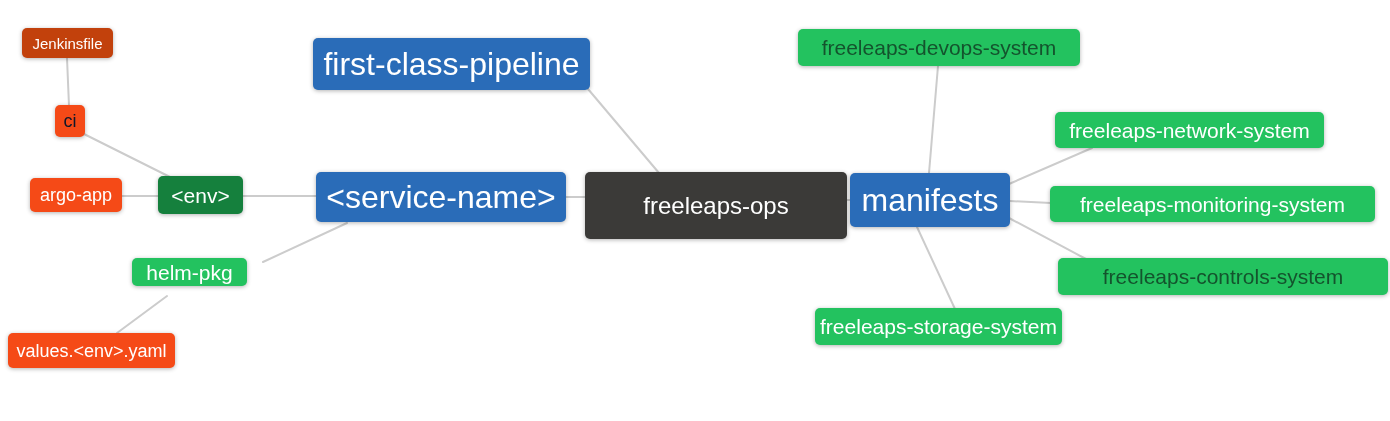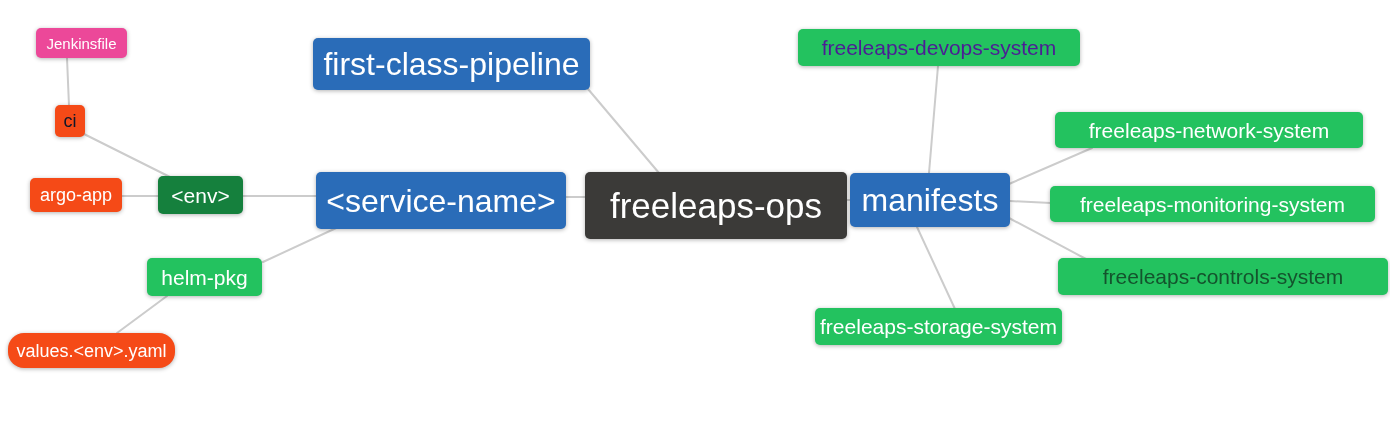--- a/index.html
+++ b/index.html
@@ -36,21 +36,21 @@
     justify-content: center;
     color: #ffffff;
     border-radius: 5px;
     box-shadow: 0 1px 4px rgba(0,0,0,0.30);
     white-space: nowrap;
     cursor: pointer;
     box-sizing: border-box;
     line-height: 1;
     user-select: none;
   }
-  .lv0 { font-size: 35px; }
+  .lv0 { font-size: 24px; }
   .lv1 { font-size: 32px; }
   .lv2 { font-size: 21px; }
   .lv3 { font-size: 18px; }
   .lv4 { font-size: 15px; }
 </style>
 </head>
 <body>
 
 <div class="canvas">
   <svg class="edge-layer" viewBox="0 0 1390 421" xmlns="http://www.w3.org/2000/svg">
@@ -63,29 +63,29 @@
       <line x1="588" y1="89" x2="659" y2="173" stroke="#cccccc" stroke-width="2" stroke-linecap="round"></line>
       <line x1="566" y1="197" x2="586" y2="197" stroke="#cccccc" stroke-width="2" stroke-linecap="round"></line>
       <line x1="845" y1="200" x2="852" y2="200" stroke="#cccccc" stroke-width="2" stroke-linecap="round"></line>
       <line x1="929" y1="173" x2="938" y2="66" stroke="#cccccc" stroke-width="2" stroke-linecap="round"></line>
       <line x1="1009" y1="184" x2="1092" y2="148" stroke="#cccccc" stroke-width="2" stroke-linecap="round"></line>
       <line x1="1010" y1="201" x2="1051" y2="203" stroke="#cccccc" stroke-width="2" stroke-linecap="round"></line>
       <line x1="1009" y1="218" x2="1086" y2="259" stroke="#cccccc" stroke-width="2" stroke-linecap="round"></line>
       <line x1="917" y1="227" x2="955" y2="309" stroke="#cccccc" stroke-width="2" stroke-linecap="round"></line>
     </svg>
   <div class="nodes-layer">
-      <div class="node lv4" style="left: 36px; top: 28px; width: 91px; height: 30px; background: #ec4899; color: rgb(255, 255, 255);">Jenkinsfile</div>
+      <div class="node lv4" style="left: 22px; top: 28px; width: 91px; height: 30px; background: #c2410c; color: rgb(255, 255, 255);">Jenkinsfile</div>
       <div class="node lv3" style="left: 55px; top: 105px; width: 30px; height: 32px; background: rgb(245, 74, 23); color: #0f172a;">ci</div>
       <div class="node lv3" style="left: 30px; top: 178px; width: 92px; height: 34px; background: rgb(245, 74, 23); color: rgb(255, 255, 255);">argo-app</div>
       <div class="node lv2" style="left: 158px; top: 176px; width: 85px; height: 38px; background: #15803d; color: rgb(255, 255, 255);">&lt;env&gt;</div>
-      <div class="node lv2" style="left: 147px; top: 258px; width: 115px; height: 38px; background: rgb(35, 194, 95); color: rgb(255, 255, 255);">helm-pkg</div>
-      <div class="node lv3" style="left: 8px; top: 333px; width: 167px; height: 35px; background: rgb(245, 74, 23); color: rgb(255, 255, 255); border-radius: 16px;">values.&lt;env&gt;.yaml</div>
+      <div class="node lv2" style="left: 132px; top: 258px; width: 115px; height: 28px; background: rgb(35, 194, 95); color: rgb(255, 255, 255);">helm-pkg</div>
+      <div class="node lv3" style="left: 8px; top: 333px; width: 167px; height: 35px; background: rgb(245, 74, 23); color: rgb(255, 255, 255);">values.&lt;env&gt;.yaml</div>
       <div class="node lv1" style="left: 313px; top: 38px; width: 277px; height: 52px; background: rgb(42, 108, 184); color: rgb(255, 255, 255);">first-class-pipeline</div>
-      <div class="node lv1" style="left: 316px; top: 172px; width: 250px; height: 57px; background: rgb(42, 108, 184); color: rgb(255, 255, 255);">&lt;service-name&gt;</div>
+      <div class="node lv1" style="left: 316px; top: 172px; width: 250px; height: 50px; background: rgb(42, 108, 184); color: rgb(255, 255, 255);">&lt;service-name&gt;</div>
       <div class="node lv0" style="left: 585px; top: 172px; width: 262px; height: 67px; background: rgb(59, 58, 56); color: rgb(255, 255, 255);">freeleaps-ops</div>
       <div class="node lv1" style="left: 850px; top: 173px; width: 160px; height: 54px; background: rgb(42, 108, 184); color: rgb(255, 255, 255);">manifests</div>
-      <div class="node lv2" style="left: 798px; top: 29px; width: 282px; height: 37px; background: rgb(35, 194, 95); color: #4c1d95;">freeleaps-devops-system</div>
-      <div class="node lv2" style="left: 1055px; top: 112px; width: 308px; height: 36px; background: rgb(35, 194, 95); color: rgb(255, 255, 255);">freeleaps-network-system</div>
+      <div class="node lv2" style="left: 798px; top: 29px; width: 282px; height: 37px; background: rgb(35, 194, 95); color: #14532d;">freeleaps-devops-system</div>
+      <div class="node lv2" style="left: 1055px; top: 112px; width: 269px; height: 36px; background: rgb(35, 194, 95); color: rgb(255, 255, 255);">freeleaps-network-system</div>
       <div class="node lv2" style="left: 1050px; top: 186px; width: 325px; height: 36px; background: rgb(35, 194, 95); color: rgb(255, 255, 255);">freeleaps-monitoring-system</div>
       <div class="node lv2" style="left: 1058px; top: 258px; width: 330px; height: 37px; background: rgb(35, 194, 95); color: #14532d;">freeleaps-controls-system</div>
       <div class="node lv2" style="left: 815px; top: 308px; width: 247px; height: 37px; background: rgb(35, 194, 95); color: rgb(255, 255, 255);">freeleaps-storage-system</div>
     </div>
 </div>
 
 </body></html>

